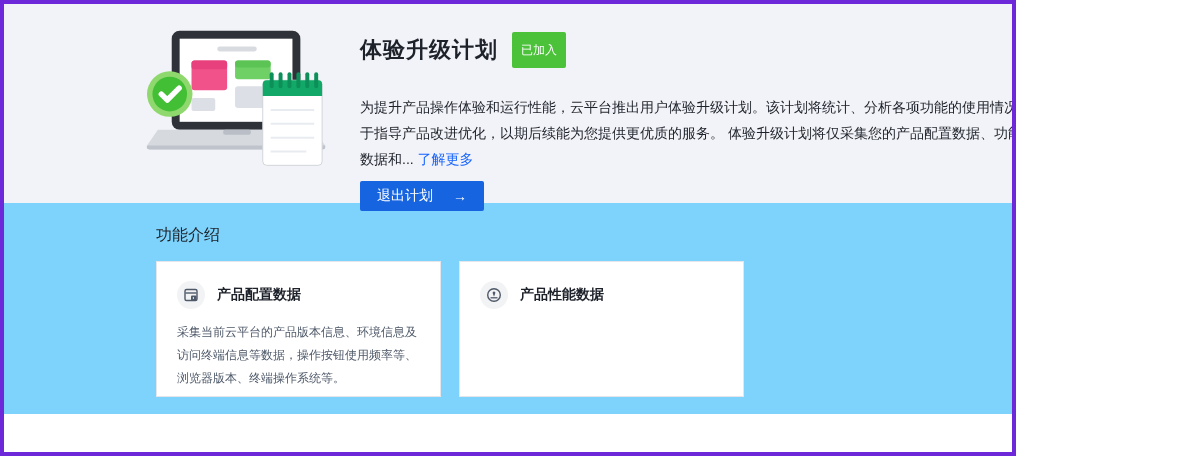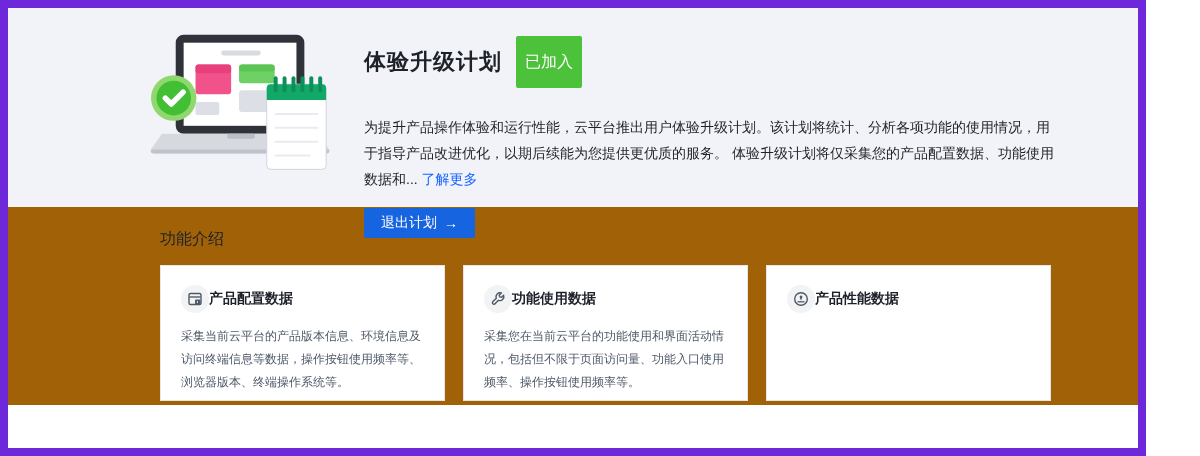--- a/index.html
+++ b/index.html
@@ -2,22 +2,22 @@
 <html><head>
 <meta charset="utf-8">
 <style>
   * { margin: 0; padding: 0; box-sizing: border-box; }
   html, body { width: 1200px; height: 456px; }
   body {
     font-family: "Liberation Sans", "DejaVu Sans", sans-serif;
     background: #ffffff;
   }
   .frame {
-    width: 1146px; height: 456px;
-    border: 8px solid #6d28d9;
+    width: 1016px; height: 456px;
+    border: 4px solid #6d28d9;
     background: #ffffff;
     overflow: hidden;
   }
   
   .hero {
     height: 199px;
     background: #f2f3f8;
     display: flex;
     align-items: flex-start;
     padding: 22px 0 0 142px;
@@ -33,55 +33,55 @@
   .hero-title {
     font-size: 22px;
     font-weight: bold;
     color: #1d2129;
     letter-spacing: 1px;
   }
   .joined-badge {
     margin-left: 14px;
     background: #4cc13a;
     color: #ffffff;
-    font-size: 16px;
+    font-size: 12px;
     line-height: 20px;
-    padding: 16px 9px;
+    padding: 8px 9px;
     border-radius: 2px;
   }
   .hero-desc {
     margin-top: 26px;
     width: 695px;
     font-size: 14px;
     line-height: 26px;
     color: #1d2129;
   }
   .learn-more {
     color: #1664ff;
     text-decoration: none;
     cursor: pointer;
   }
   .quit-btn {
-    margin-top: 16px;
+    margin-top: 9px;
     display: inline-flex;
     align-items: center;
-    gap: 7px;
+    gap: 20px;
     background: #1664e0;
     color: #ffffff;
     border: none;
     font-size: 14px;
     font-family: inherit;
     padding: 6px 17px;
     border-radius: 2px;
     cursor: pointer;
     justify-content: center;
   }
   .quit-btn .arrow { font-size: 14px; }
   
-  .features { padding: 22px 0 4px 152px; background: #a16207; }
+  .features { padding: 22px 0 17px 152px; background: #7dd3fc; }
   .features-heading {
     font-size: 16px;
     font-weight: 500;
     color: #1d2129;
     margin-bottom: 15px;
   }
   .cards { display: flex; gap: 18px; }
   .card {
     width: 285px;
     height: 136px;
@@ -93,20 +93,21 @@
   .icon-circle {
     width: 28px; height: 28px;
     border-radius: 50%;
     background: #f2f3f5;
     display: flex;
     align-items: center;
     justify-content: center;
     flex: 0 0 auto;
   }
   .card-title {
+    margin-left: 12px;
     font-size: 14px;
     font-weight: bold;
     color: #1d2129;
   }
   .card-body {
     margin-top: 12px;
     font-size: 12px;
     line-height: 23px;
     color: #4e5969;
   }
@@ -183,31 +184,20 @@
               <line x1="2.5" y1="6" x2="13.5" y2="6" stroke="#4e5969" stroke-width="1.4"></line>
               <rect x="8" y="8.5" width="5.5" height="5" rx="1" fill="#4e5969"></rect>
               <path d="M9.5,11 l1.5,1.2 l0,-2.4 Z" fill="#f2f3f5"></path>
             </svg>
           </span>
           <span class="card-title">产品配置数据</span>
         </div>
         <div class="card-body">采集当前云平台的产品版本信息、环境信息及访问终端信息等数据，操作按钮使用频率等、浏览器版本、终端操作系统等。</div>
       </div>
 
-      <div class="card">
-        <div class="card-head">
-          <span class="icon-circle">
-            <svg width="16" height="16" viewBox="0 0 16 16">
-              <path d="M13.6,4.2 a4 4 0 0 1 -5.2,5.1 l-3.6,3.6 a1.5 1.5 0 0 1 -2.1,-2.1 l3.6,-3.6 a4 4 0 0 1 5.1,-5.2 l-2.2,2.2 l0.5,1.7 l1.7,0.5 Z" fill="none" stroke="#4e5969" stroke-width="1.4" stroke-linejoin="round"></path>
-            </svg>
-          </span>
-          <span class="card-title">功能使用数据</span>
-        </div>
-        <div class="card-body">采集您在当前云平台的功能使用和界面活动情况，包括但不限于页面访问量、功能入口使用频率、操作按钮使用频率等。</div>
-      </div>
 
       <div class="card">
         <div class="card-head">
           <span class="icon-circle">
             <svg width="16" height="16" viewBox="0 0 16 16">
               <circle cx="8" cy="8" r="6.3" fill="none" stroke="#4e5969" stroke-width="1.4"></circle>
               <path d="M8,9.8 l-1.2,-3.4 a1.3 1.3 0 1 1 2.4,0 Z" fill="#4e5969"></path>
               <line x1="4.5" y1="10.8" x2="11.5" y2="10.8" stroke="#4e5969" stroke-width="1.3"></line>
             </svg>
           </span>

